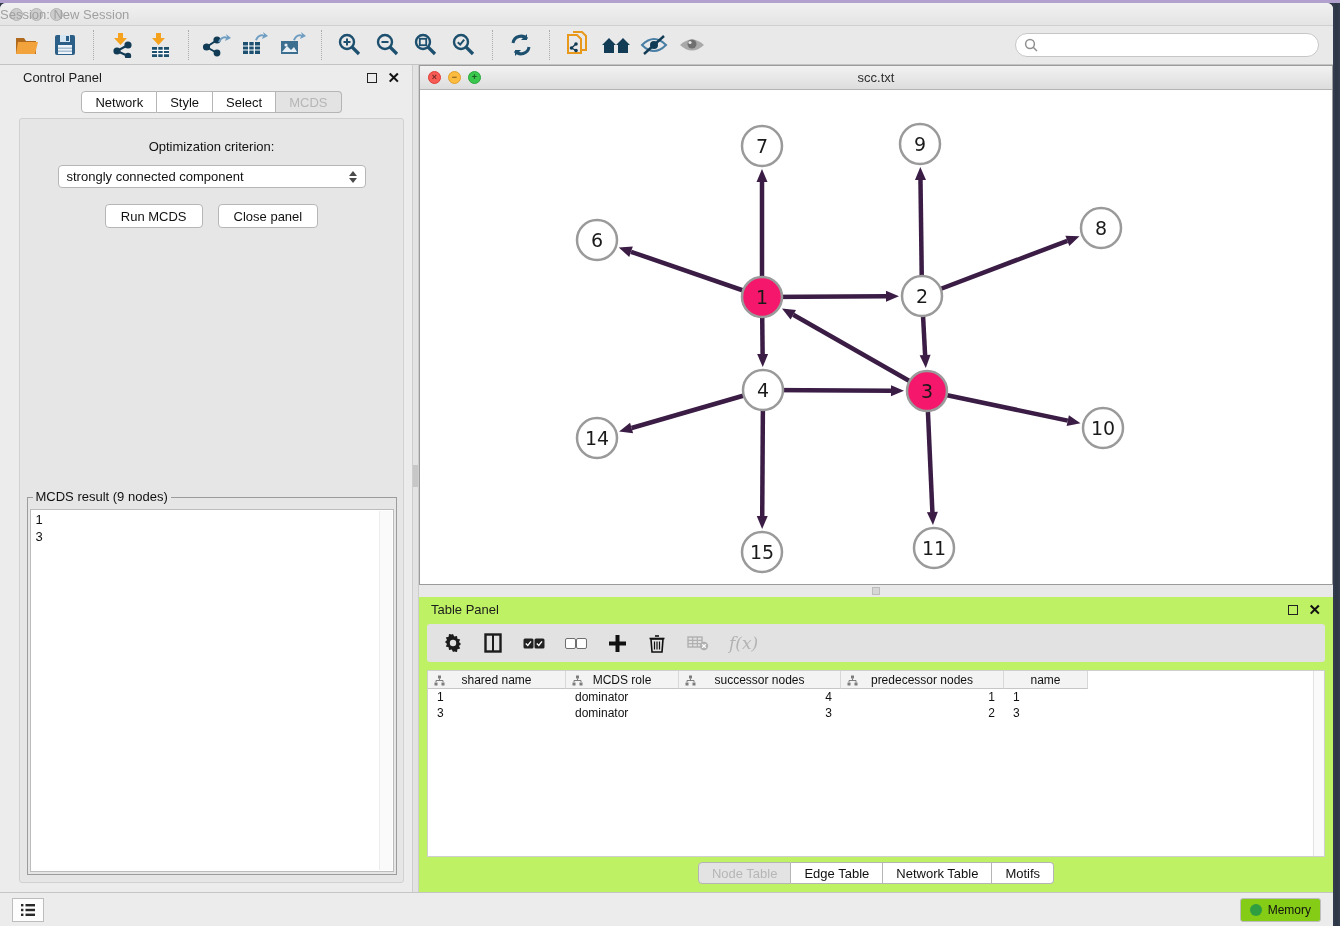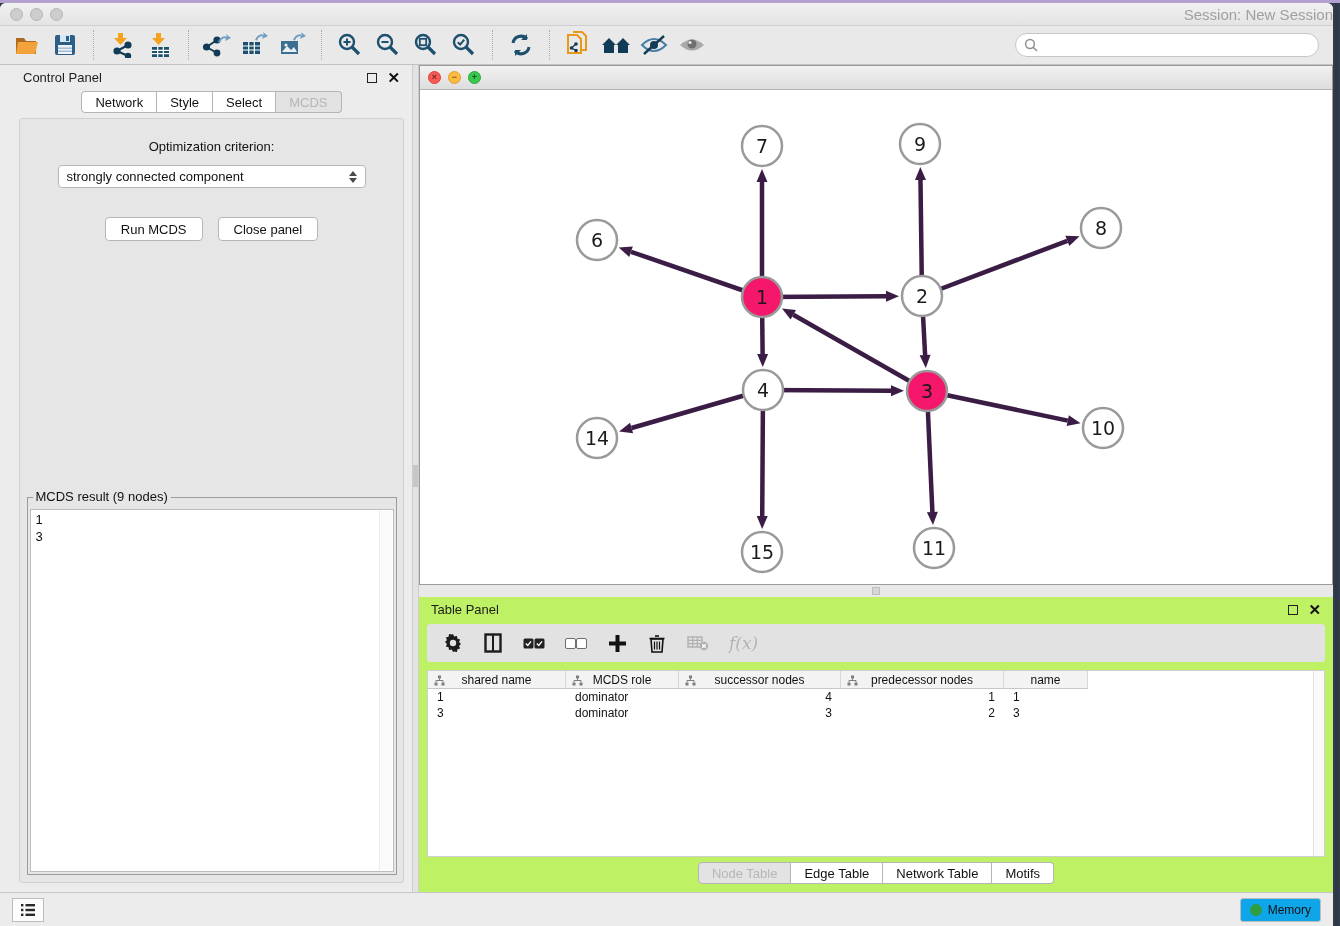--- a/index.html
+++ b/index.html
@@ -13,21 +13,21 @@
 
   .app{position:absolute;top:3px;left:0;width:1333px;height:923px;background:#ececec;
        border-radius:6px 6px 0 0;overflow:hidden;display:flex;flex-direction:column;z-index:1;}
 
   
   .titlebar{height:22px;background:linear-gradient(#f1f1f1,#e4e4e4);border-bottom:1px solid #cfcfcf;
             position:relative;display:flex;align-items:center;flex:0 0 auto;}
   .lights{display:flex;gap:7px;margin-left:10px;}
   .light{width:13px;height:13px;border-radius:50%;}
   .light.inactive{background:#cdcdcd;border:1px solid #b4b4b4;box-sizing:border-box;}
-  .win-title{position:absolute;left:0;right:0;text-align:right;font-size:15px;color:#a0a0a0;}
+  .win-title{position:absolute;left:0;right:0;text-align:left;font-size:13px;color:#a0a0a0;}
 
   
   .toolbar{height:38px;background:#e9e9e9;border-bottom:1px solid #c3c3c3;display:flex;align-items:center;
            padding:0 10px;gap:4px;flex:0 0 auto;}
   .tb-icon{width:34px;height:32px;display:flex;align-items:center;justify-content:center;}
   .tb-sep{width:0;height:30px;border-left:1px dotted #ababab;margin:0 7px;}
   .search{margin-left:auto;margin-right:4px;width:286px;height:22px;background:#fff;border:1px solid #c6c6c6;
           border-radius:12px;display:flex;align-items:center;padding:0 8px;gap:5px;}
   .search input{border:none;outline:none;flex:1;font-size:13px;font-family:"Liberation Sans",sans-serif;background:transparent;}
 
@@ -48,21 +48,21 @@
   .tab.selected{background:#e3e3e3;color:#b6b6b6;}
   .cp-pane{flex:1;margin:0 8px 9px;background:#e6e6e6;border:1px solid #d0d0d0;border-radius:3px;
            display:flex;flex-direction:column;align-items:center;min-height:0;}
   .opt-label{margin-top:20px;font-size:13px;color:#111;}
   .criterion-select{margin-top:11px;width:308px;height:23px;background:#fff;border:1px solid #b6b6b6;border-radius:4px;
                     display:flex;align-items:center;padding:0 8px;font-size:13px;color:#111;box-sizing:border-box;}
   .stepper{margin-left:auto;display:flex;flex-direction:column;gap:2px;align-items:center;}
   .stepper i{display:block;width:0;height:0;border-left:4px solid transparent;border-right:4px solid transparent;}
   .stepper .up{border-bottom:5px solid #4a4a4a;}
   .stepper .down{border-top:5px solid #4a4a4a;}
-  .cp-buttons{display:flex;gap:15px;margin-top:29px;}
+  .cp-buttons{display:flex;gap:15px;margin-top:16px;}
   .btn{height:22px;padding:0 15px;background:#fff;border:1px solid #b6b6b6;border-radius:4px;font-size:13px;
        color:#111;display:flex;align-items:center;}
   .cp-spacer{flex:1;}
   .result-group{width:368px;height:376px;flex:0 0 auto;margin-bottom:7px;border:1px solid #9c9c9c;position:relative;}
   .result-legend{position:absolute;top:-9px;left:5px;background:#e6e6e6;padding:0 3px;font-size:13px;color:#111;}
   .result-text{position:absolute;top:11px;left:2px;right:2px;bottom:2px;background:#fff;border:1px solid #bcbcbc;
                font-size:13px;line-height:17px;padding:1px 5px;color:#111;}
   .result-text::after{content:"";position:absolute;top:1px;right:1px;bottom:1px;width:12px;background:#fafafa;border-left:1px solid #ececec;}
 
   
@@ -101,21 +101,21 @@
   .tr{display:flex;height:16px;align-items:center;font-size:12px;color:#111;}
   .td{box-sizing:border-box;padding:0 9px;flex:0 0 auto;overflow:hidden;white-space:nowrap;}
   .td.right{text-align:right;}
   .w0{width:138px;justify-content:center;} .w1{width:113px;} .w2{width:162px;} .w3{width:163px;} .w4{width:84px;}
   .tr:first-of-type{margin-top:3px;}
   .tp-tabs{height:26px;flex:0 0 auto;display:flex;justify-content:center;align-items:center;margin:3px 0 6px;}
 
   
   .statusbar{height:33px;flex:0 0 auto;border-top:1px solid #c6c6c6;background:#ececec;display:flex;align-items:center;padding:0 12px;}
   .list-btn{width:30px;height:22px;background:#fdfdfd;border:1px solid #bdbdbd;display:flex;align-items:center;justify-content:center;}
-  .memory-btn{margin-left:auto;height:22px;padding:0 9px;background:#0ea5e9;border:1px solid #bdbdbd;border-radius:3px;
+  .memory-btn{margin-left:auto;height:22px;padding:0 9px;background:#84cc16;border:1px solid #bdbdbd;border-radius:3px;
               display:flex;align-items:center;gap:6px;font-size:12px;color:#111;}
   .memory-dot{width:12px;height:12px;border-radius:50%;background:#2e9e41;}
 </style>
 </head>
 <body>
 
 <div class="app">
 
   <div class="titlebar">
     <div class="lights">
@@ -314,20 +314,21 @@
       </div>
 
     <div class="right">
       <div class="network-window">
         <div class="nw-titlebar">
           <div class="nw-lights">
             <span class="nw-light red">×</span>
             <span class="nw-light yellow">−</span>
             <span class="nw-light green">+</span>
           </div>
+          <div class="nw-title">scc.txt</div>
         </div>
         <div class="nw-canvas">
           <svg id="graph-svg" width="924" height="495" viewBox="0 0 924 495">
               <line x1="342" y1="207" x2="342" y2="92" stroke="#3a1c45" stroke-width="4.5"></line>
               <polygon points="342,79 347.5,92 336.5,92" fill="#3a1c45"></polygon>
               <line x1="342" y1="207" x2="211.02684739684912" y2="161.75472910072972" stroke="#3a1c45" stroke-width="4.5"></line>
               <polygon points="198.73937472576472,157.5099658143551 212.82270878723838,156.55618297065556 209.23098600645986,166.95327523080388" fill="#3a1c45"></polygon>
               <line x1="342" y1="207" x2="466.00070310440134" y2="206.22499560559748" stroke="#3a1c45" stroke-width="4.5"></line>
               <polygon points="479.00044920558975,206.14374719246507 466.0350774330343,211.72488818686952 465.9663287757684,200.72510302432545" fill="#3a1c45"></polygon>
               <line x1="342" y1="207" x2="342.6129256019893" y2="264.0020809850013" stroke="#3a1c45" stroke-width="4.5"></line>

